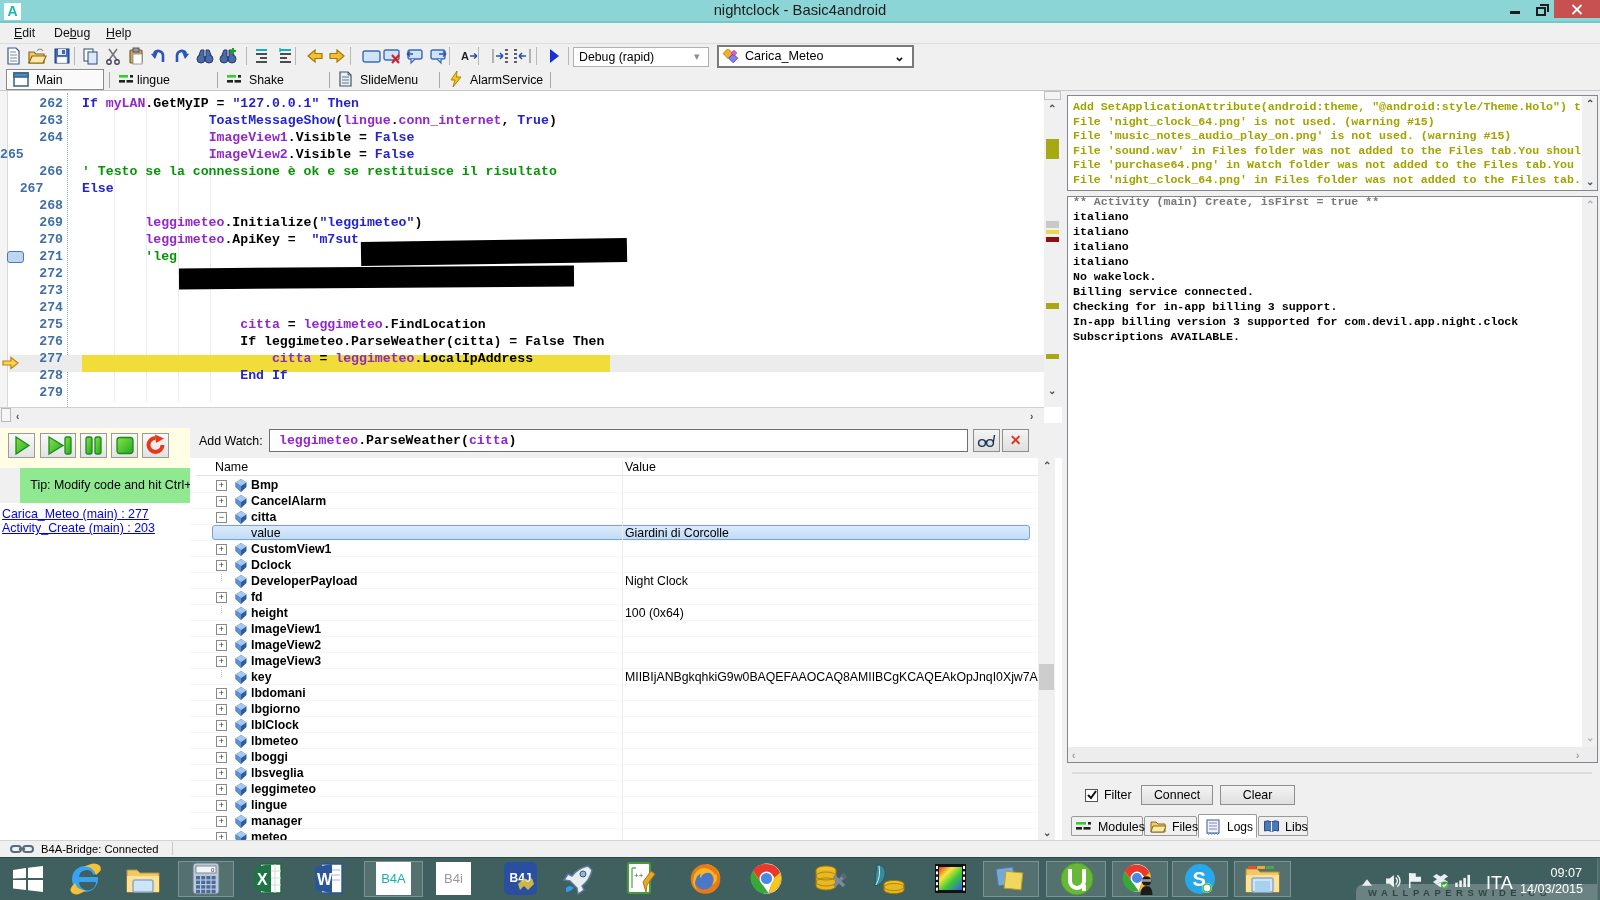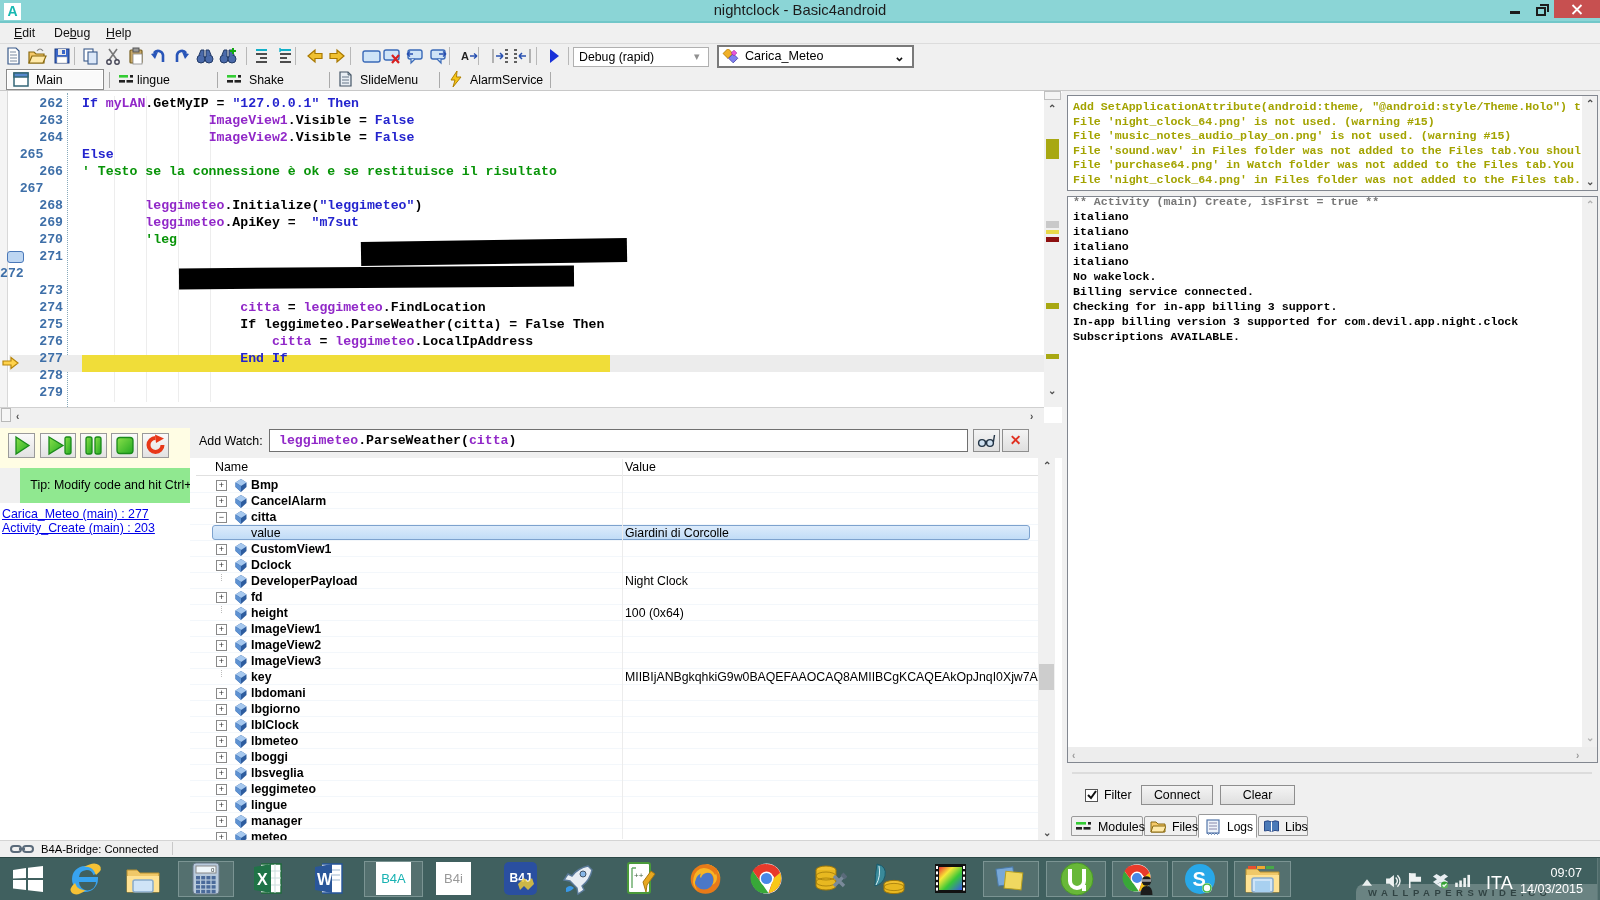--- a/index.html
+++ b/index.html
@@ -223,43 +223,44 @@
 <div class="ab" style="left:178px;top:96px;width:1px;height:306px;background:#ededed;"></div>
 <div class="ab" style="left:210px;top:113px;width:1px;height:289px;background:#ededed;"></div>
 
 <div class="ab" style="left:9px;top:355px;width:1035px;height:17px;background:#ececec;"></div>
 <div class="ab" style="left:82px;top:355px;width:528px;height:17px;background:#f0dd39;"></div>
 
 <div id="lnums" class="ab mono" style="left:0;top:96px;width:63px;font-size:13.2px;color:#3e6fa8;font-weight:bold;">
     <div style="height:17px;text-align:right;">262</div>
     <div style="height:17px;text-align:right;">263</div>
     <div style="height:17px;text-align:right;">264</div>
-    <div style="height:17px;text-align:center;">265</div>
+    <div style="height:17px;text-align:left;">265</div>
     <div style="height:17px;text-align:right;">266</div>
     <div style="height:17px;text-align:center;">267</div>
     <div style="height:17px;text-align:right;">268</div>
     <div style="height:17px;text-align:right;">269</div>
     <div style="height:17px;text-align:right;">270</div>
     <div style="height:17px;text-align:right;">271</div>
-    <div style="height:17px;">272</div>
+    <div style="height:17px;text-align:right;">272</div>
     <div style="height:17px;text-align:right;">273</div>
     <div style="height:17px;text-align:right;">274</div>
     <div style="height:17px;text-align:right;">275</div>
     <div style="height:17px;text-align:right;">276</div>
     <div style="height:17px;text-align:right;">277</div>
     <div style="height:17px;text-align:right;">278</div>
     <div style="height:17px;text-align:right;">279</div>
   </div>
 
 <div id="code" class="ab mono" style="left:82px;top:96px;font-size:13.2px;color:#000;font-weight:bold;">
     <div style="height:17px;white-space:pre;"><span class="k">If</span> <span class="v">myLAN</span>.GetMyIP = <span class="st">"127.0.0.1"</span> <span class="k">Then</span></div>
+    <div style="height:17px;white-space:pre;">                <span class="k">ToastMessageShow</span>(<span class="v">lingue</span>.<span class="v">conn_internet</span>, <span class="k">True</span>)</div>
     <div style="height:17px;white-space:pre;">                <span class="v">ImageView1</span>.Visible = <span class="k">False</span></div>
     <div style="height:17px;white-space:pre;">                <span class="v">ImageView2</span>.Visible = <span class="k">False</span></div>
+    <div style="height:17px;white-space:pre;"><span class="cm">' Testo se la connessione è ok e se restituisce il risultato</span></div>
     <div style="height:17px;white-space:pre;"><span class="k">Else</span></div>
-    <div style="height:17px;white-space:pre;"><span class="cm">' Testo se la connessione è ok e se restituisce il risultato</span></div>
     <div style="height:17px;white-space:pre;"></div>
     <div style="height:17px;white-space:pre;">        <span class="v">leggimeteo</span>.Initialize(<span class="st">"leggimeteo"</span>)</div>
     <div style="height:17px;white-space:pre;">        <span class="v">leggimeteo</span>.ApiKey =  <span class="st">"m7sut</span></div>
     <div style="height:17px;white-space:pre;">        <span class="cm">'leg</span></div>
     <div style="height:17px;white-space:pre;"></div>
     <div style="height:17px;white-space:pre;"></div>
     <div style="height:17px;white-space:pre;"></div>
     <div style="height:17px;white-space:pre;">                    <span class="v">citta</span> = <span class="v">leggimeteo</span>.FindLocation</div>
     <div style="height:17px;white-space:pre;">                    If leggimeteo.ParseWeather(citta) = False Then</div>
     <div style="height:17px;white-space:pre;">                        <span class="v">citta</span> = <span class="v">leggimeteo</span>.LocalIpAddress</div>

